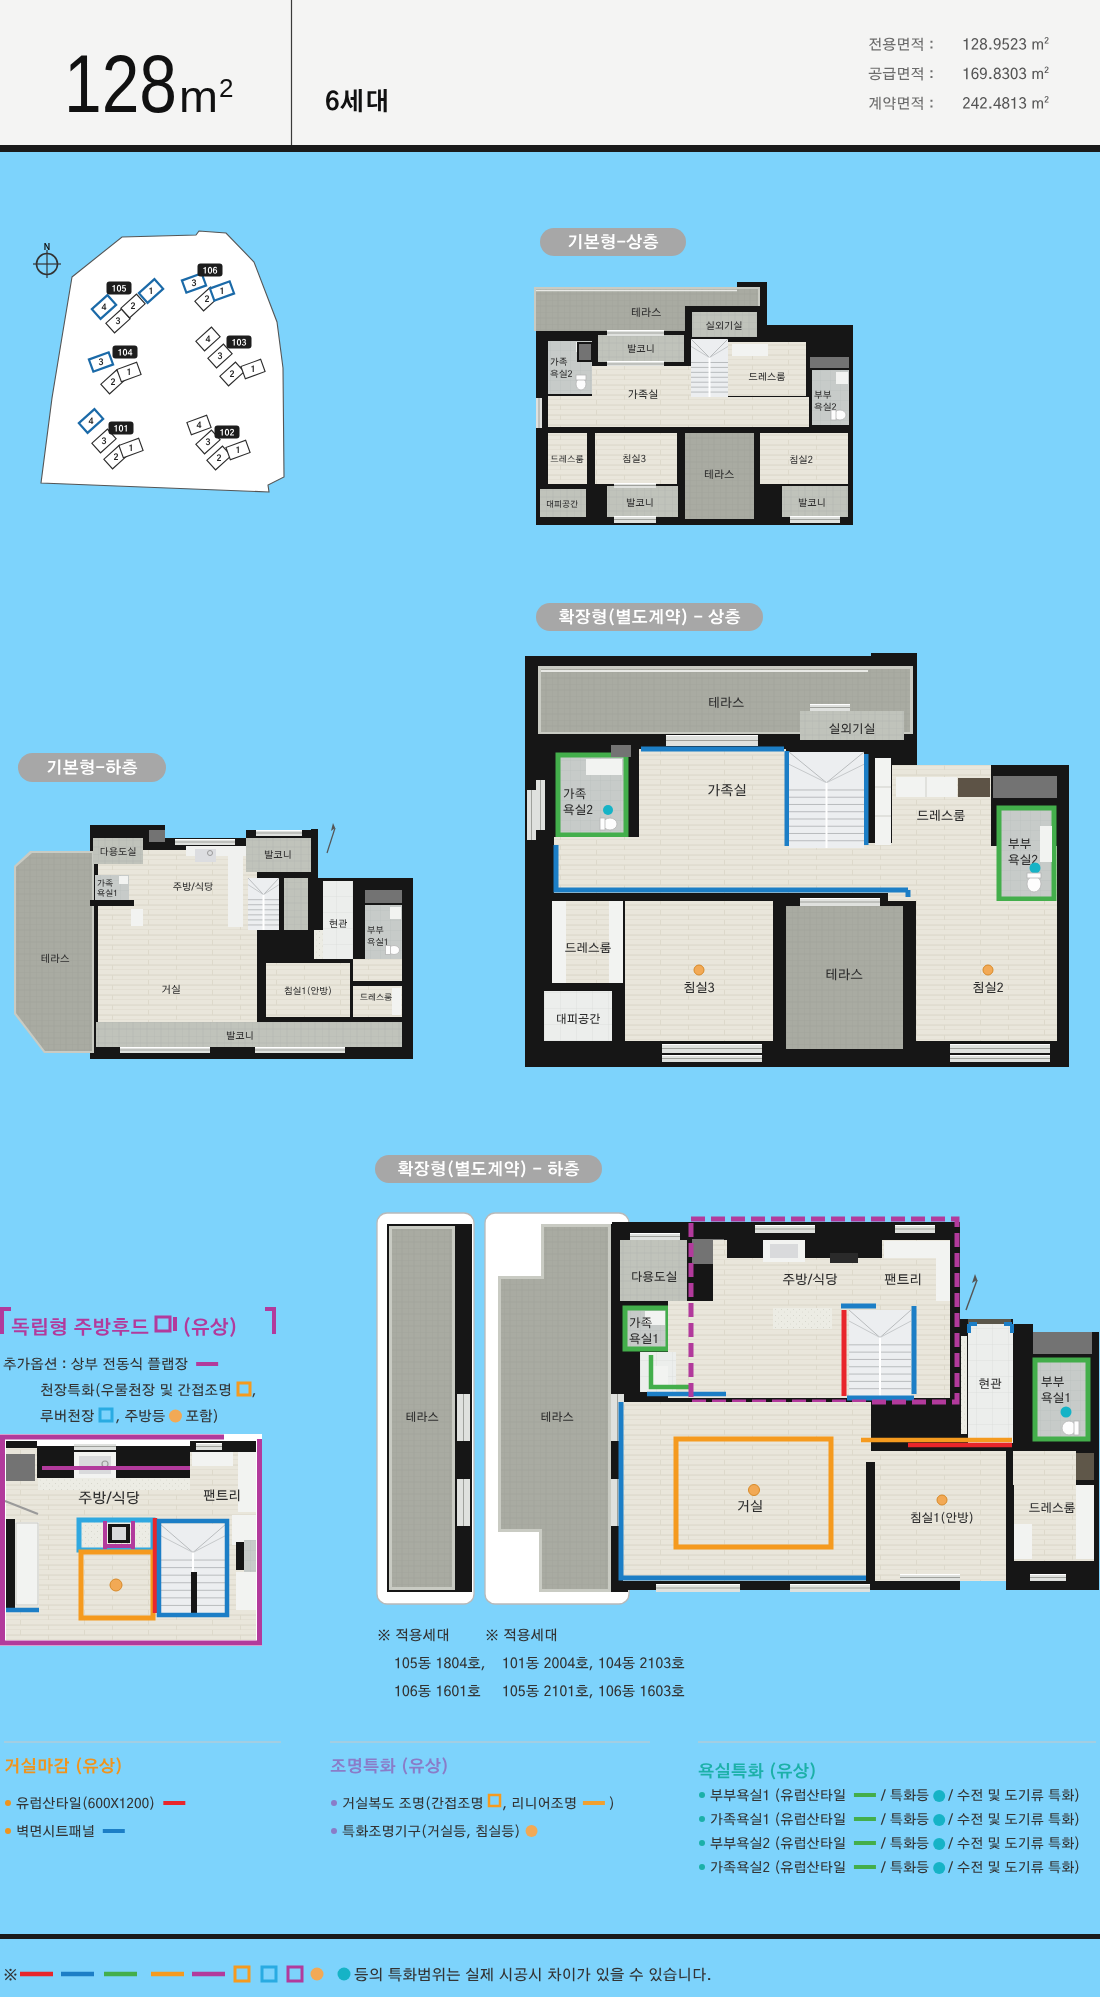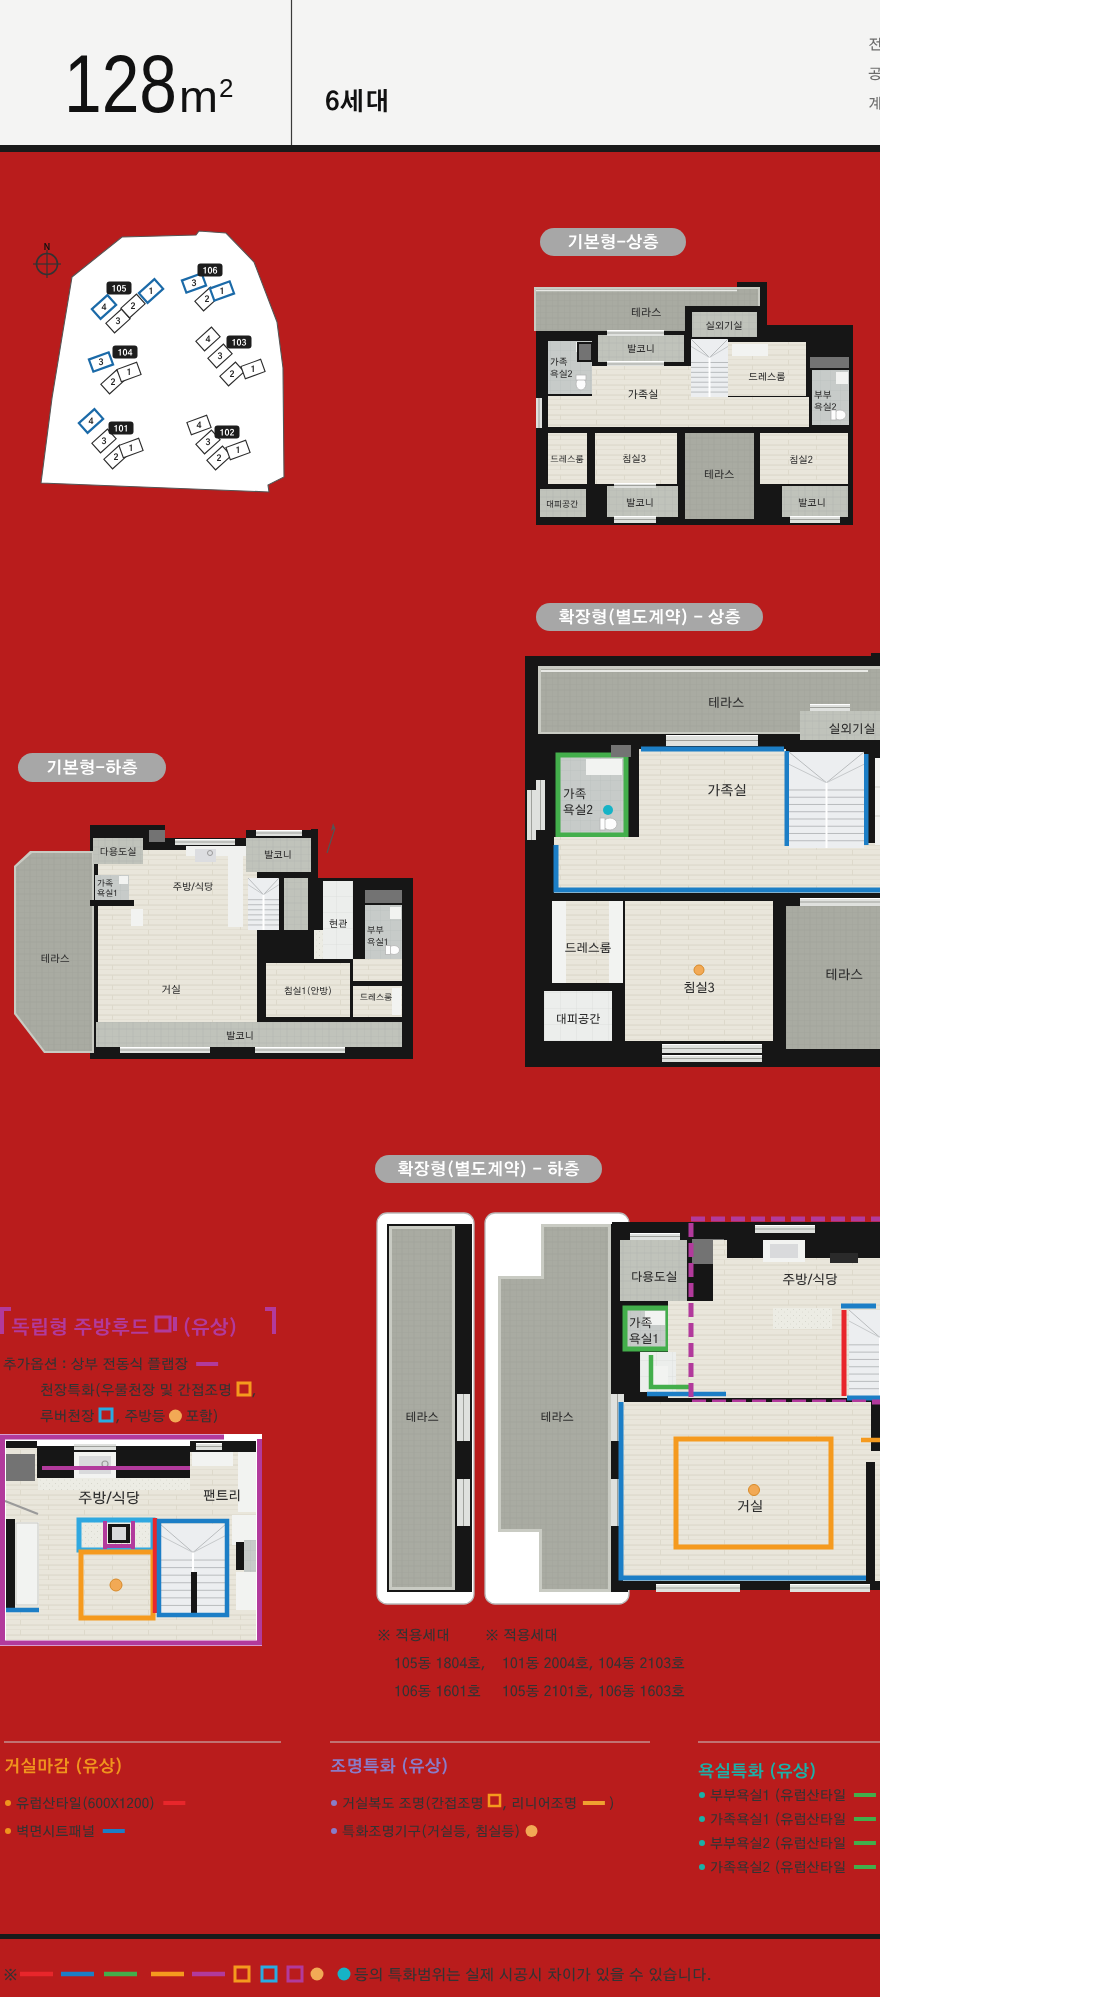--- a/index.html
+++ b/index.html
@@ -1,14 +1,14 @@
 <!DOCTYPE html>
 <html><head><meta charset="utf-8"><title>128</title><style>
 html,body{margin:0;padding:0;background:#fff}
-#page{position:relative;width:880px;height:1997px;background:#b91c1c;font-family:"Liberation Sans",sans-serif;overflow:hidden}
+#page{position:relative;width:1100px;height:1997px;background:#7dd3fc;font-family:"Liberation Sans",sans-serif;overflow:hidden}
 </style></head><body>
 <div id="page">
 <svg width="1100" height="1997" viewBox="0 0 1100 1997" xmlns="http://www.w3.org/2000/svg">
 <pattern id="wood" width="64" height="10" patternUnits="userSpaceOnUse">
  <rect width="64" height="10" fill="#e9e6db"></rect>
  <rect y="4.6" width="64" height="0.9" fill="#d8d4c5"></rect>
  <rect y="9.5" width="64" height="0.9" fill="#ddd9cb"></rect>
  <rect x="20" y="0" width="1" height="5" fill="#ddd9cb"></rect>
  <rect x="48" y="5" width="1" height="5" fill="#ddd9cb"></rect>
 </pattern>

